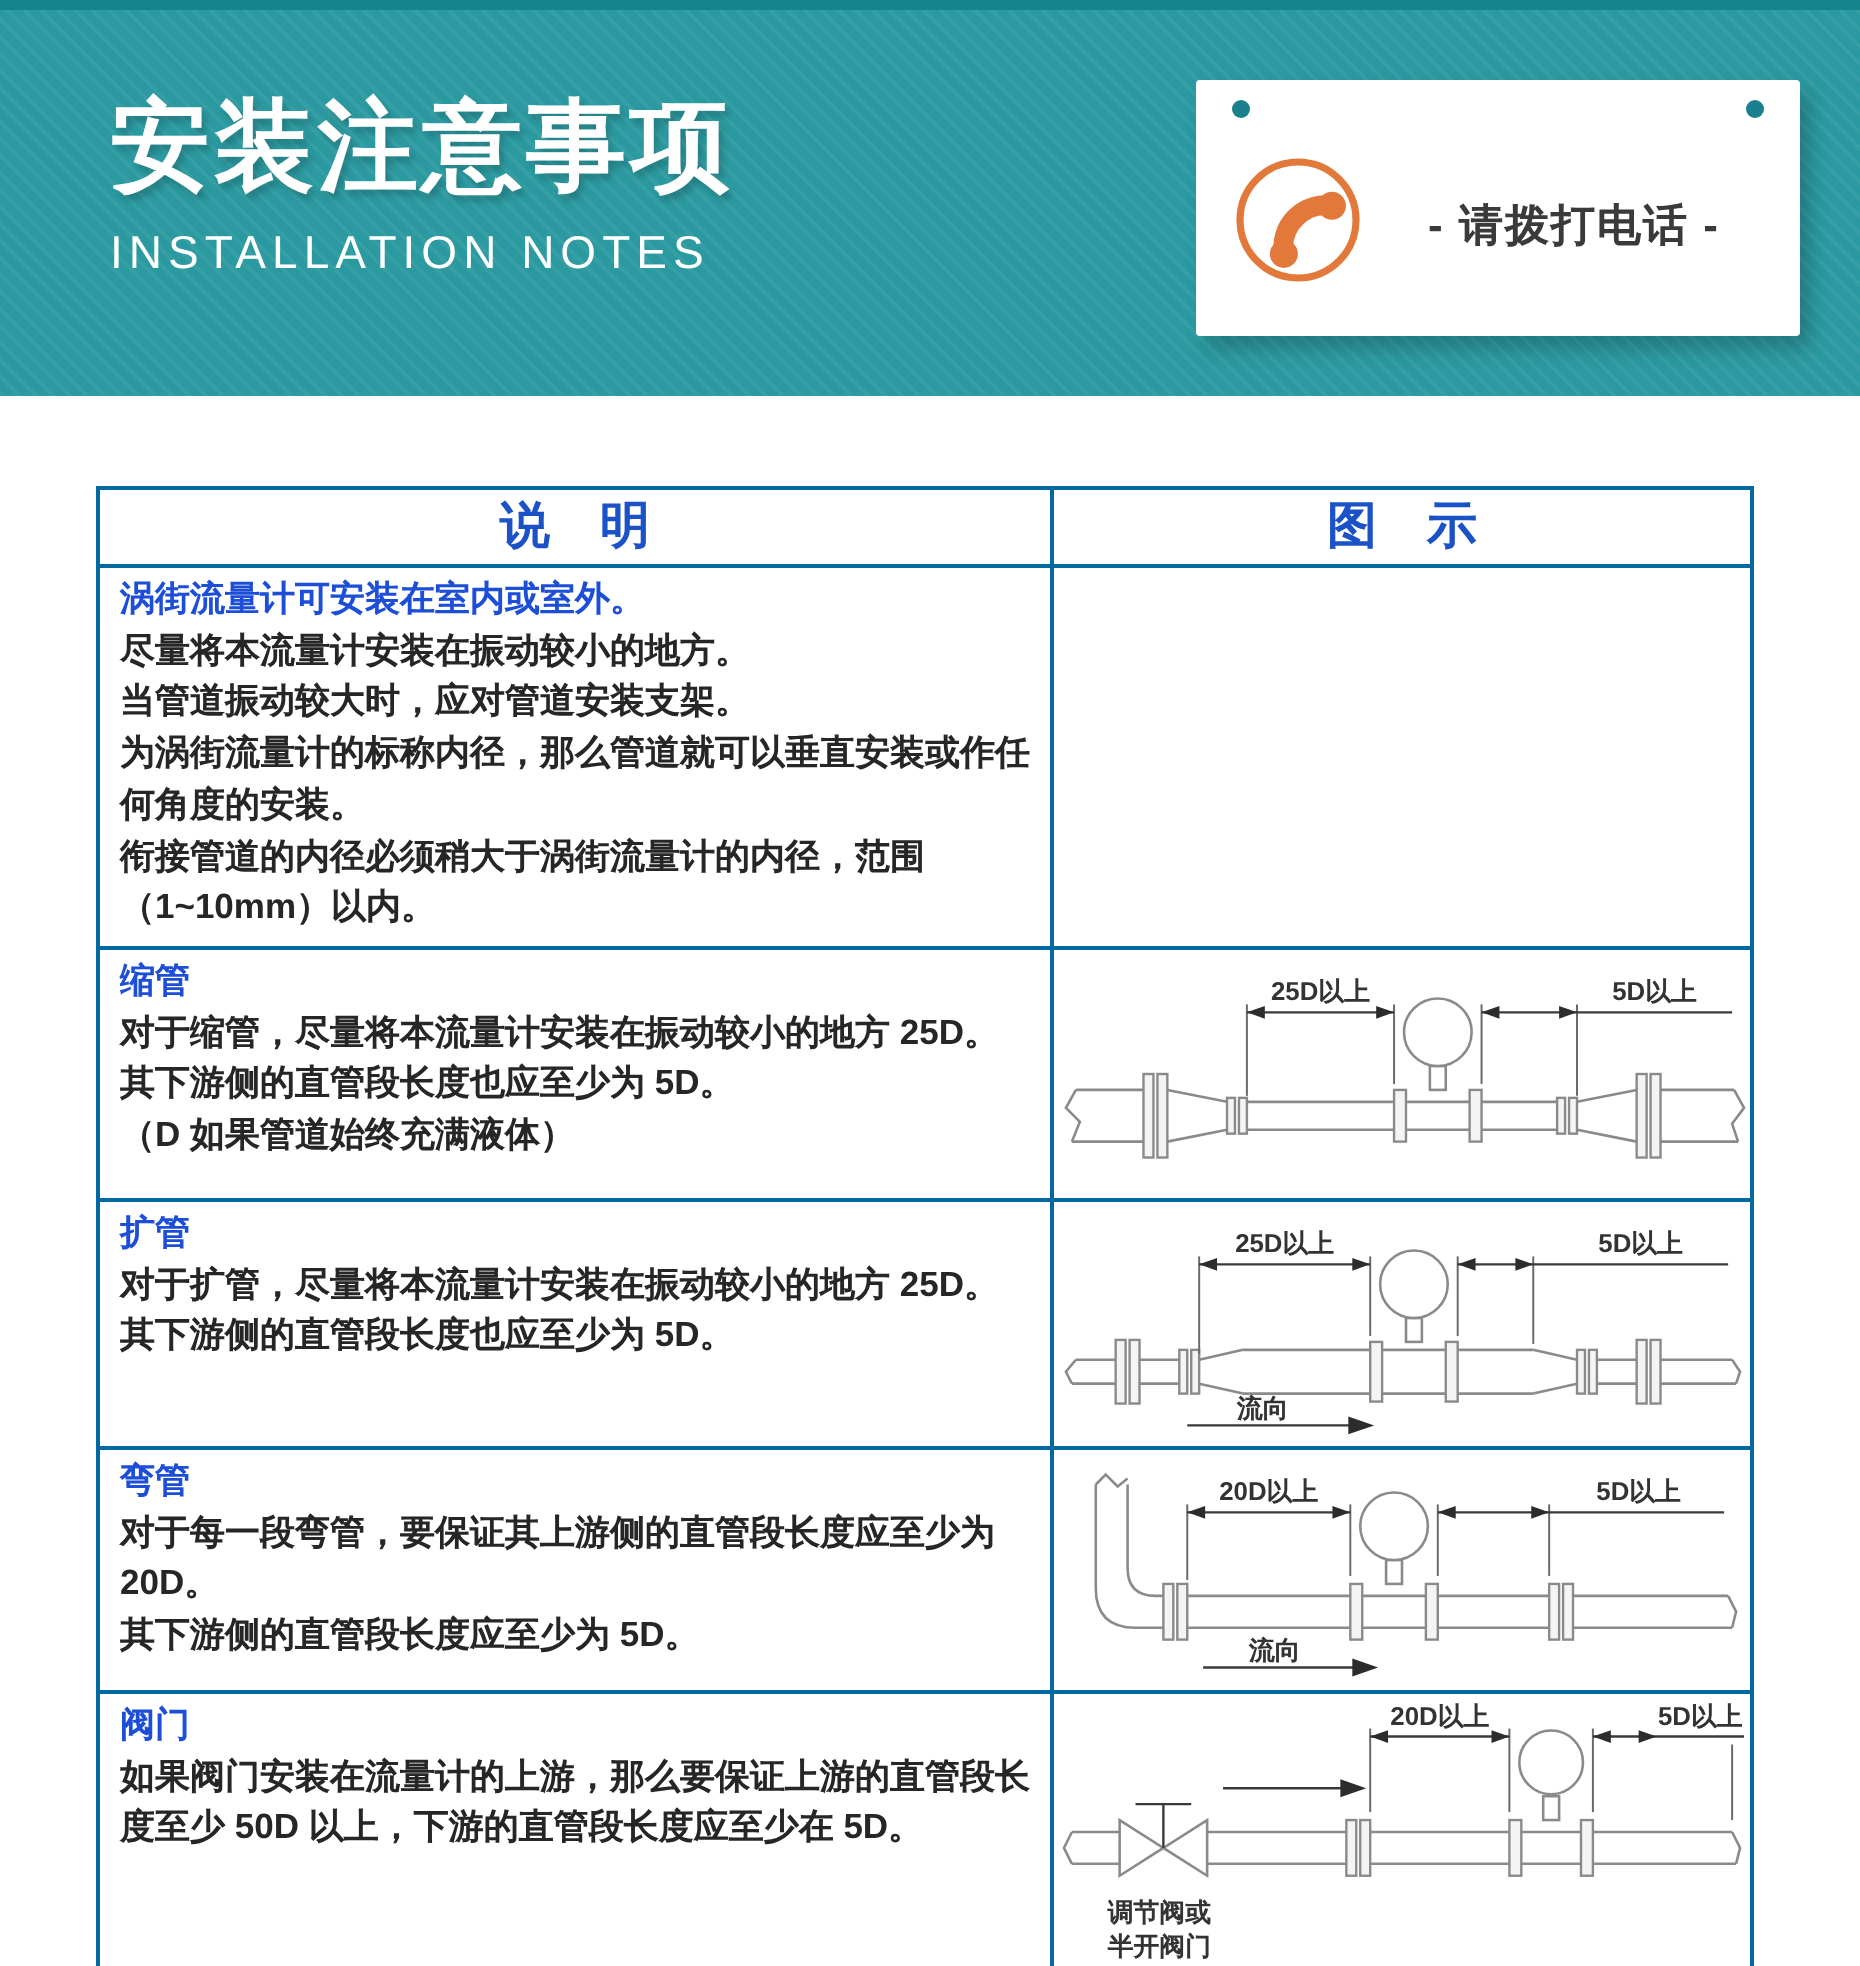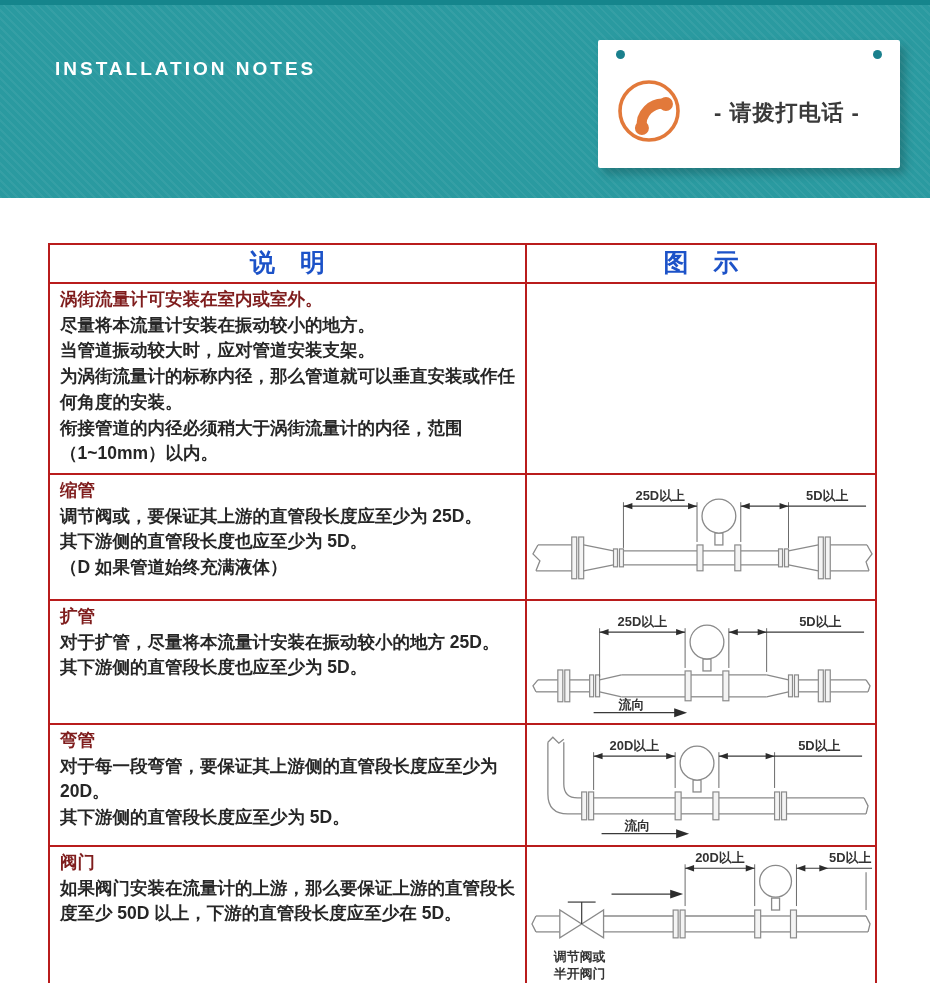--- a/index.html
+++ b/index.html
@@ -19,21 +19,21 @@
   .banner::before{
     content:"";position:absolute;left:0;top:0;width:100%;height:5px;
     background:#15858c;
   }
   .title-block{position:absolute;left:55px;top:46px;color:#ffffff;}
   .page-title{
     font-size:50px;font-weight:bold;letter-spacing:2px;line-height:1.1;
     text-shadow:2px 3px 3px rgba(0,0,0,0.18);
   }
   .page-subtitle{
-    margin-top:12px;font-size:19px;font-weight:700;letter-spacing:3px;
+    margin-top:12px;font-size:23px;font-weight:400;letter-spacing:3px;
   }
   
   .phone-card{
     position:absolute;top:40px;right:30px;width:302px;height:128px;
     background:#ffffff;border-radius:2px;
     box-shadow:5px 6px 10px rgba(0,0,0,0.22);
     display:flex;align-items:center;padding:17px 10px 0 16px;box-sizing:border-box;
   }
   .pin-dot{position:absolute;width:9px;height:9px;border-radius:50%;background:#1a808d;top:10px;}
   .pin-dot.left{left:18px;}
@@ -41,47 +41,48 @@
   .phone-text{flex:1;text-align:center;}
   .phone-label{font-size:22px;font-weight:bold;color:#3a3a3a;letter-spacing:1px;}
   .phone-number{margin-top:5px;font-size:30px;font-weight:bold;color:#ee8a2e;letter-spacing:0.5px;}
   
   .table-wrap{margin:45px 0 0 48px;}
   table.notes{
     width:829px;border-collapse:collapse;table-layout:fixed;
     border:2px solid #4d4d4d;
   }
   table.notes col.c1{width:477px;}
-  table.notes th, table.notes td{border:2px solid #b91c1c;}
+  table.notes th, table.notes td{border:2px solid #0369a1;}
   table.notes th{
     height:30px;font-size:25px;font-weight:bold;color:#1c52c8;
     text-align:center;padding:1px 0 3px 0;background:#ffffff;
   }
   td.desc{
     vertical-align:top;padding:3px 10px 6px 10px;
     font-size:17.5px;line-height:1.47;color:#262626;font-weight:600;
   }
-  td.desc .h{color:#7f1d1d;font-weight:bold;}
+  td.desc .h{color:#1d4ed8;font-weight:bold;}
   td.diag{vertical-align:middle;text-align:center;padding:1px;text-decoration:underline;}
   
   svg.diagram{display:block;margin:0 auto;}
   svg .pipe{stroke:#8a8a8a;stroke-width:1.3;fill:none;}
   svg .flange{stroke:#8a8a8a;stroke-width:1.2;fill:#f4f4f4;}
   svg .meterc{stroke:#8a8a8a;stroke-width:1.3;fill:#ffffff;}
   svg .dim{stroke:#3a3a3a;stroke-width:1.2;fill:none;}
   svg .wit{stroke:#6a6a6a;stroke-width:1;fill:none;}
   svg .arr{fill:#2c2c2c;stroke:none;}
   svg text{fill:#333333;font-size:13px;font-weight:bold;
     font-family:"Liberation Sans","DejaVu Sans",sans-serif;}
 </style>
 </head>
 <body>
 
 <div class="banner">
   <div class="title-block">
+    <div class="page-title">安装注意事项</div>
     <div class="page-subtitle">INSTALLATION NOTES</div>
   </div>
 
   <div class="phone-card">
     <span class="pin-dot left"></span>
     <span class="pin-dot right"></span>
     <span>
       <svg width="70" height="70" viewBox="0 0 70 70">
         <circle cx="35" cy="35" r="29" fill="none" stroke="#e2793a" stroke-width="3.6"></circle>
         <g transform="rotate(-45 35 35)">
@@ -118,21 +119,21 @@
         <div>当管道振动较大时，应对管道安装支架。</div>
         <div>为涡街流量计的标称内径，那么管道就可以垂直安装或作任何角度的安装。</div>
         <div>衔接管道的内径必须稍大于涡街流量计的内径，范围（1~10mm）以内。</div>
       </td>
       <td class="diag"></td>
     </tr>
 
     <tr style="height:102px">
       <td class="desc">
         <div class="h">缩管</div>
-        <div>调节阀或，要保证其上游的直管段长度应至少为 25D。</div>
+        <div>对于缩管，尽量将本流量计安装在振动较小的地方 25D。</div>
         <div>其下游侧的直管段长度也应至少为 5D。</div>
         <div>（D 如果管道始终充满液体）</div>
       </td>
       <td class="diag">
         <svg class="diagram" width="348" height="122" viewBox="0 0 350 122">
 
           <line class="pipe" x1="10" y1="69" x2="44" y2="69"></line>
               <line class="pipe" x1="8" y1="95" x2="44" y2="95"></line>
           <polyline class="pipe" points="10,69 5,78 12,85 8,95"></polyline>
           <rect class="flange" x="44" y="61" width="5" height="42"></rect>

